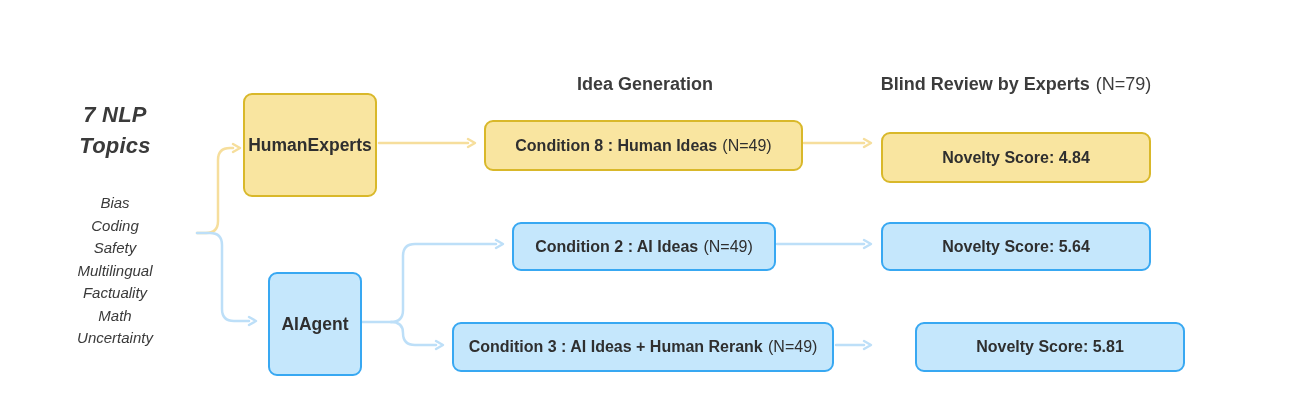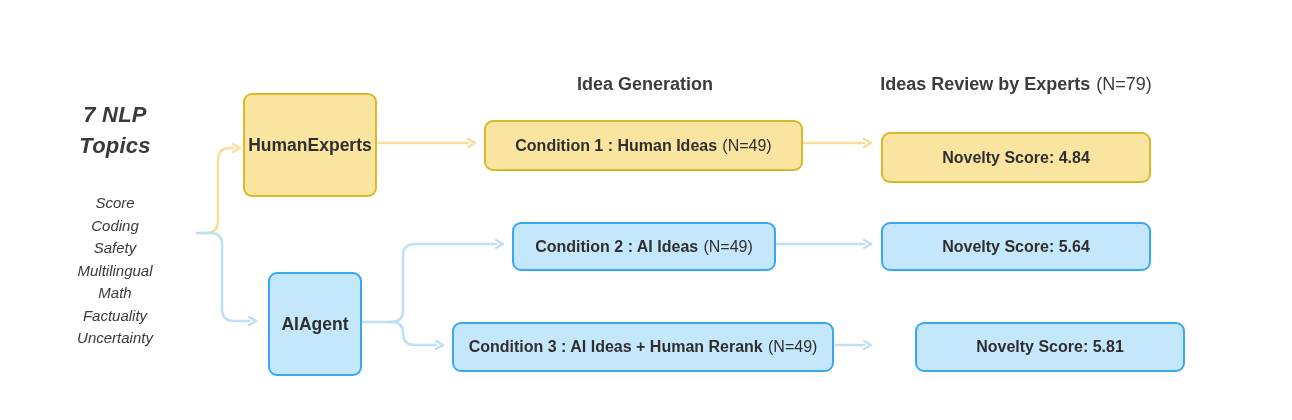--- a/index.html
+++ b/index.html
@@ -112,45 +112,45 @@
     <path class="conn arrow-b" d="M777 244 H864" marker-end="url(#arrow-blue)"></path>
 
     <path class="conn arrow-b" d="M836 345 H864" marker-end="url(#arrow-blue)"></path>
   </svg>
 
   <div class="abs left-title">
     <div>7 NLP</div>
     <div>Topics</div>
   </div>
   <div class="abs topics">
-    <div class="topic">Score</div>
+    <div class="topic">Bias</div>
     <div class="topic">Coding</div>
     <div class="topic">Safety</div>
     <div class="topic">Multilingual</div>
+    <div class="topic">Factuality</div>
     <div class="topic">Math</div>
-    <div class="topic">Factuality</div>
     <div class="topic">Uncertainty</div>
   </div>
 
   <div class="box yellow source" id="human-box">
     <div>Human</div>
     <div>Experts</div>
   </div>
   <div class="box blue source" id="ai-box">
     <div>AI</div>
     <div>Agent</div>
   </div>
 
   <div class="col-header" id="hdr-idea">Idea Generation</div>
   <div class="col-header" id="hdr-review">
-    <span class="b">Ideas Review by Experts</span><span class="n">(N=79)</span>
+    <span class="b">Blind Review by Experts</span><span class="n">(N=79)</span>
   </div>
 
   <div class="box pill yellow" id="cond-1">
-    <span class="b">Condition 1 : Human Ideas</span>
+    <span class="b">Condition 8 : Human Ideas</span>
       <span class="n">(N=49)</span>
   </div>
   <div class="box pill blue" id="cond-2">
     <span class="b">Condition 2 : AI Ideas</span>
       <span class="n">(N=49)</span>
   </div>
   <div class="box pill blue" id="cond-3">
     <span class="b">Condition 3 : AI Ideas + Human Rerank</span>
       <span class="n">(N=49)</span>
   </div>

